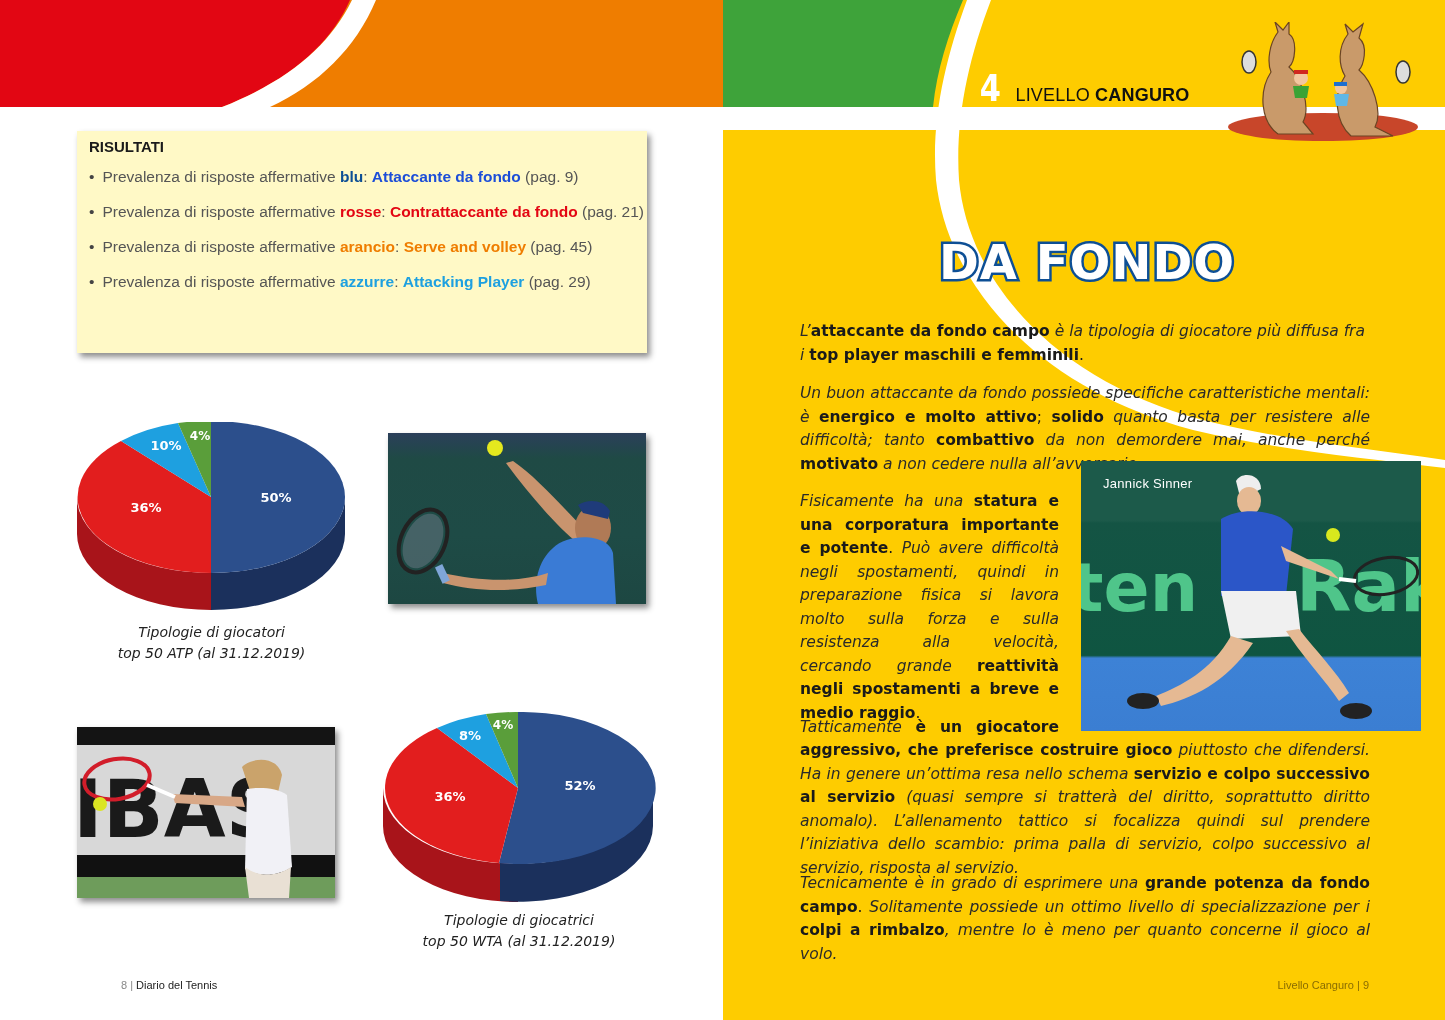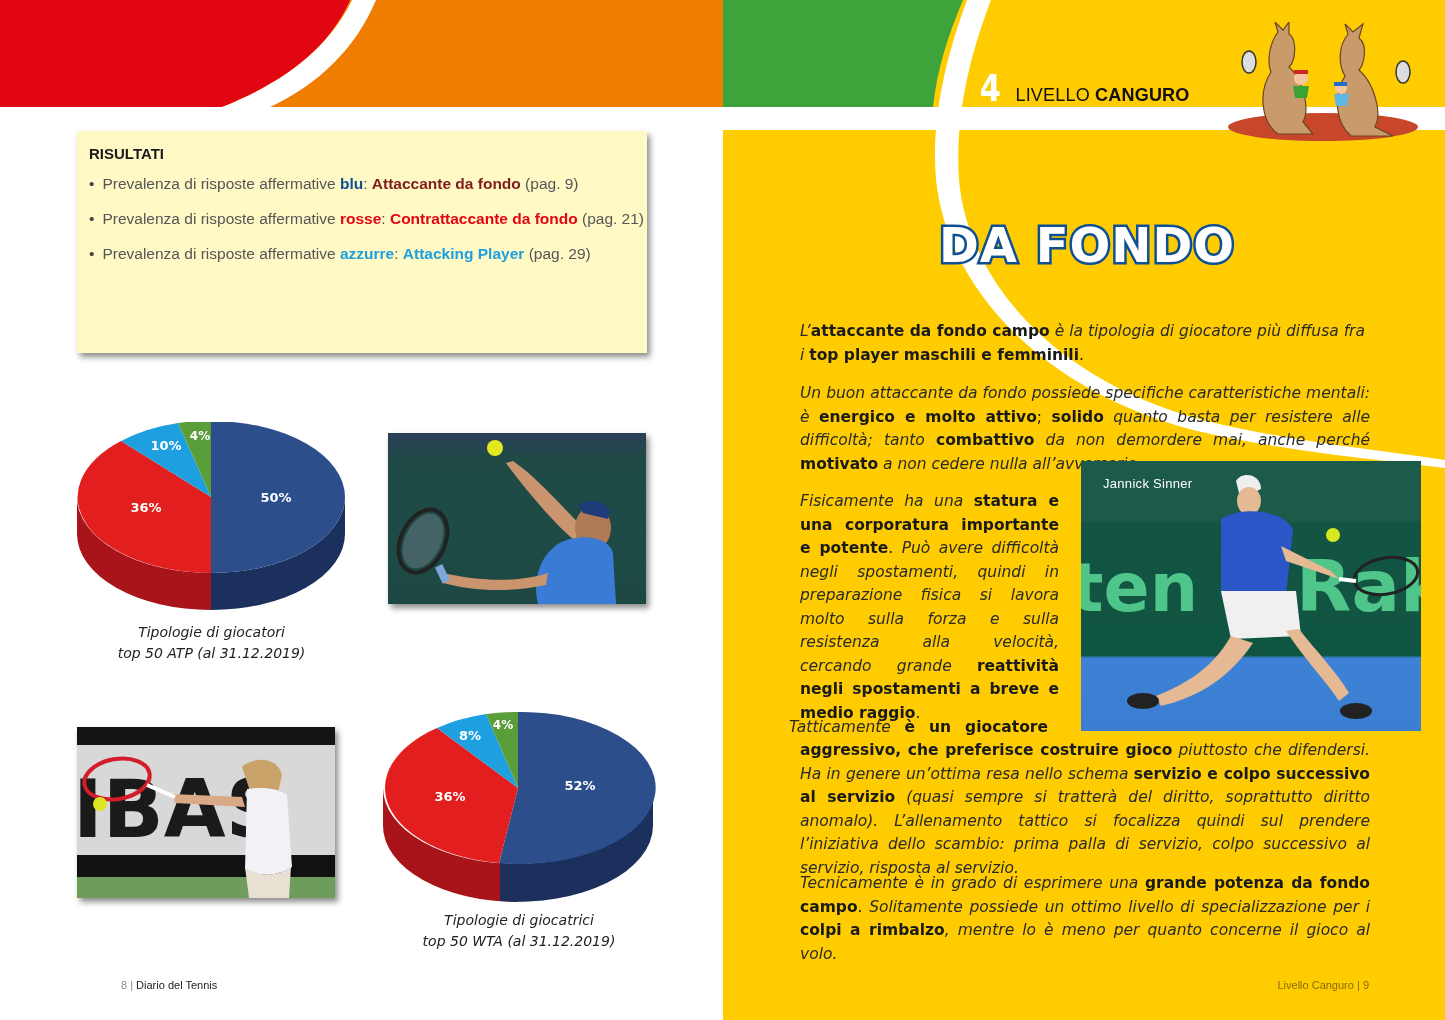--- a/index.html
+++ b/index.html
@@ -3,21 +3,21 @@
 <meta charset="utf-8">
 <style>
   * { box-sizing: border-box; margin: 0; padding: 0; }
   html, body { width: 1445px; height: 1020px; overflow: hidden; background: #fff; }
   body { position: relative; font-family: "DejaVu Sans", sans-serif; }
 
   .page-left { position: absolute; left: 0; top: 0; width: 723px; height: 1020px; background: #fff; overflow: hidden; }
   .page-right { position: absolute; left: 723px; top: 0; width: 722px; height: 1020px; background: #fecc00; overflow: hidden; }
   .curve-svg { position: absolute; left: 0; top: 0; }
 
-  .results-box { position: absolute; left: 77px; top: 131px; width: 570px; height: 222px; background: #fff9c6; box-shadow: 3px 4px 6px rgba(0,0,0,0.45); padding: 14px 12px; }
+  .results-box { position: absolute; left: 77px; top: 131px; width: 570px; height: 222px; background: #fff9c6; box-shadow: 3px 4px 6px rgba(0,0,0,0.45); padding: 7px 12px; }
   .results-title { font-family: "Liberation Sans", sans-serif; font-weight: bold; font-size: 15px; color: #1a1a1a; margin-bottom: 13px; }
   .results-item { font-family: "Liberation Sans", sans-serif; font-size: 15.5px; color: #555; height: 35px; white-space: nowrap; }
   .results-item .bullet { color: #444; margin-right: 8px; }
   .results-item b { font-weight: bold; }
 
   .pie { position: absolute; }
   .pie-caption { position: absolute; font-family: "DejaVu Sans", sans-serif; font-style: italic; font-size: 14px; color: #222; text-align: center; line-height: 21px; }
 
   .photo { position: absolute; box-shadow: 3px 4px 6px rgba(0,0,0,0.45); overflow: hidden; }
 
@@ -46,27 +46,32 @@
   <svg class="curve-svg" width="723" height="130" viewBox="0 0 723 130">
     <rect x="0" y="0" width="723" height="107" fill="#ef7d00"></rect>
     <path d="M0,0 L350,0 C330,45 290,80 222,107 L0,107 Z" fill="#e20613"></path>
     <path d="M352,0 L376,0 C356,48 318,85 270,107 L222,107 C290,80 330,45 352,0 Z" fill="#ffffff"></path>
   </svg>
 
   <div class="results-box">
     <div class="results-title">RISULTATI</div>
     <div class="results-item">
       <span class="bullet">•</span><span>Prevalenza di risposte affermative </span>
-      <b style="color:#0d4f95">blu</b><span>: </span><b style="color:#7f1d1d">Attaccante da fondo</b>
+      <b style="color:#0d4f95">blu</b><span>: </span><b style="color:#1d4ed8">Attaccante da fondo</b>
       <span> (pag. 9)</span>
     </div>
     <div class="results-item">
       <span class="bullet">•</span><span>Prevalenza di risposte affermative </span>
       <b style="color:#e30613">rosse</b><span>: </span><b style="color:#e30613">Contrattaccante da fondo</b>
       <span> (pag. 21)</span>
+    </div>
+    <div class="results-item">
+      <span class="bullet">•</span><span>Prevalenza di risposte affermative </span>
+      <b style="color:#ef7d00">arancio</b><span>: </span><b style="color:#ef7d00">Serve and volley</b>
+      <span> (pag. 45)</span>
     </div>
     <div class="results-item">
       <span class="bullet">•</span><span>Prevalenza di risposte affermative </span>
       <b style="color:#1ea0e0">azzurre</b><span>: </span><b style="color:#1ea0e0">Attacking Player</b>
       <span> (pag. 29)</span>
     </div>
   </div>
 
   <svg class="pie" style="left:74px;top:422px" width="275" height="195" viewBox="0 0 275 195">
 
@@ -173,21 +178,21 @@
     <ellipse cx="180" cy="50" rx="7" ry="11" fill="#ddd" stroke="#333" stroke-width="1.5"></ellipse>
 
     <circle cx="78" cy="56" r="7" fill="#f2c7a0"></circle>
     <rect x="71" y="48" width="14" height="4" fill="#d1271f"></rect>
     <path d="M70,64 L86,64 L84,76 L72,76 Z" fill="#3aa335"></path>
     <circle cx="118" cy="66" r="6" fill="#f2c7a0"></circle>
     <rect x="111" y="60" width="13" height="4" fill="#1e6fd0"></rect>
     <path d="M111,72 L126,72 L124,84 L113,84 Z" fill="#5fb7e6"></path>
   </svg>
 
-  <div class="title-line" style="top:217px;padding-left:6px">DA FONDO</div>
+  <div class="title-line" style="top:234px;padding-left:6px">DA FONDO</div>
 
   <div class="body-text" style="left:77px;top:320px;width:570px">
     <i>L’</i><b>attaccante da fondo campo</b><i> è la tipologia di giocatore più diffusa fra i </i><b>top player maschili e femminili</b><span>.</span>
   </div>
 
   <div class="body-text justify" style="left:77px;top:382px;width:570px">
     <i>Un buon attaccante da fondo possiede specifiche caratteristiche mentali: è </i><b>energico e molto attivo</b><span>; </span><b>solido</b><i> quanto basta per resistere alle difficoltà; tanto </i><b>combattivo</b><i> da non demordere mai, anche perché </i><b>motivato</b><i> a non cedere nulla all’avversario.</i>
   </div>
 
   <div class="photo" style="left:358px;top:461px;width:340px;height:270px;box-shadow:none;background:linear-gradient(180deg,#1c5a4a 0%,#1c5a4a 22%,#145444 23%,#0f5541 72%,#3d82d6 73%,#3b7ed2 100%)">
@@ -207,21 +212,21 @@
       <ellipse cx="305" cy="115" rx="32" ry="18" transform="rotate(-10 305 115)" fill="none" stroke="#222" stroke-width="3"></ellipse>
       <line x1="258" y1="118" x2="275" y2="120" stroke="#fff" stroke-width="4"></line>
     </svg>
     <div class="sinner-caption">Jannick Sinner</div>
   </div>
 
   <div class="body-text justify" style="left:77px;top:490px;width:259px">
     <i>Fisicamente ha una </i><b>statura e una corporatura importante e potente</b><span>. </span><i>Può avere difficoltà negli spostamenti, quindi in preparazione fisica si lavora molto sulla forza e sulla resistenza alla velocità, cercando grande </i><b>reattività negli spostamenti a breve e medio raggio</b><span>.</span>
   </div>
 
-  <div class="body-text justify" style="left:66px;top:716px;width:259px;text-align-last:justify">
+  <div class="body-text justify" style="left:77px;top:716px;width:259px;text-align-last:justify">
     <i>Tatticamente </i><b>è un giocatore</b>
   </div>
   <div class="body-text justify" style="left:77px;top:739px;width:570px">
     <b>aggressivo, che preferisce costruire gioco</b><i> piuttosto che difendersi. Ha in genere un’ottima resa nello schema </i><b>servizio e colpo successivo al servizio</b><i> (quasi sempre si tratterà del diritto, soprattutto diritto anomalo). L’allenamento tattico si focalizza quindi sul prendere l’iniziativa dello scambio: prima palla di servizio, colpo successivo al servizio, risposta al servizio.</i>
   </div>
 
   <div class="body-text justify" style="left:77px;top:872px;width:570px">
     <i>Tecnicamente è in grado di esprimere una </i><b>grande potenza da fondo campo</b><span>.</span><i> Solitamente possiede un ottimo livello di specializzazione per i </i><b>colpi a rimbalzo</b><i>, mentre lo è meno per quanto concerne il gioco al volo.</i>
   </div>
 

